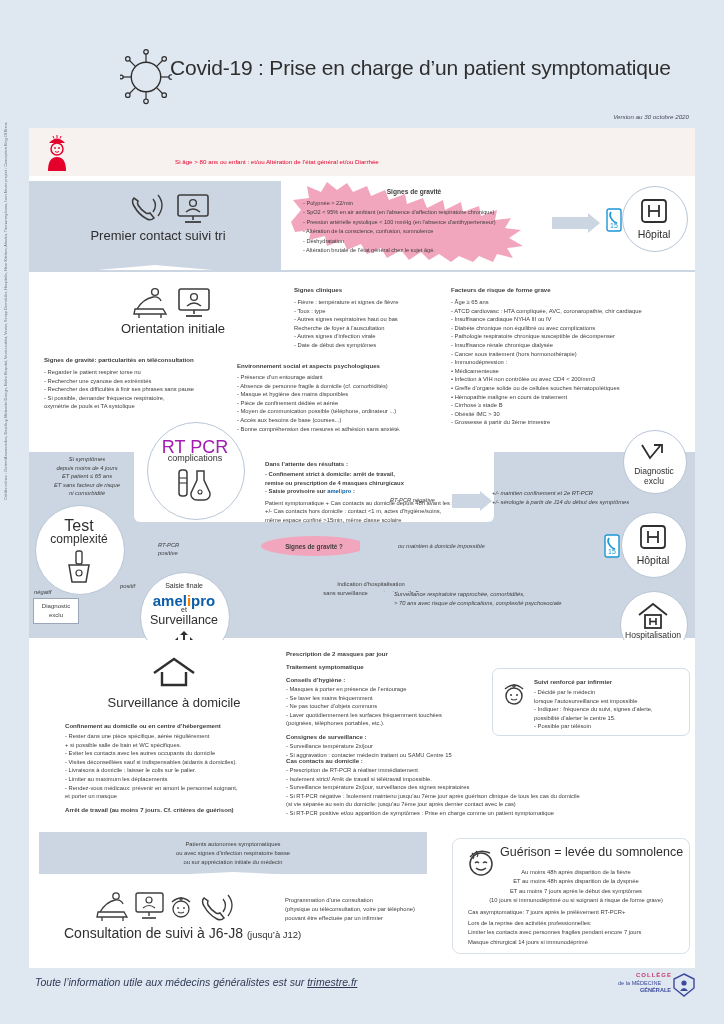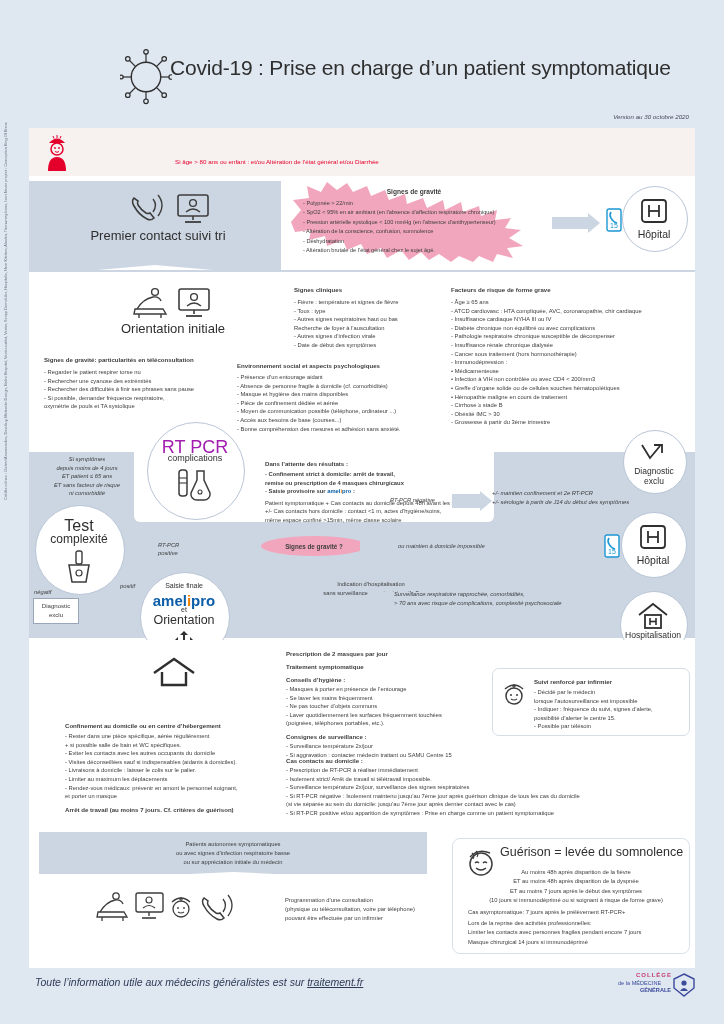--- a/index.html
+++ b/index.html
@@ -436,21 +436,21 @@
     <line x1="9" y1="7" x2="9" y2="19" stroke="#2f2f2f" stroke-width="1.8"></line>
     <line x1="19" y1="7" x2="19" y2="19" stroke="#2f2f2f" stroke-width="1.8"></line>
     <line x1="9" y1="13" x2="19" y2="13" stroke="#2f2f2f" stroke-width="1.8"></line>
   </svg>
   <div class="circ-label" style="left:621px;top:554px;width:64px;">Hôpital</div>
 
   <div class="circle orient-circle"></div>
   <div class="orient-t1">Saisie finale</div>
   <div class="orient-amel">amel<span style="color:#f08000;">i</span>pro</div>
   <div class="orient-et">et</div>
-  <div class="orient-t2">Orientation</div>
+  <div class="orient-t2">Surveillance</div>
   <svg style="position:absolute;left:173px;top:630px;width:22px;height:22px;" viewBox="0 0 22 22">
     <path d="M11 1 l4 4 h-8 z M11 21 l-4 -4 h8 z M1 11 l4 -4 v8 z M21 11 l-4 4 v-8 z" fill="#2f2f2f"></path>
     <line x1="11" y1="3" x2="11" y2="19" stroke="#2f2f2f" stroke-width="2"></line>
     <line x1="3" y1="11" x2="19" y2="11" stroke="#2f2f2f" stroke-width="2"></line>
   </svg>
 
   <div class="txt" style="position:absolute;left:256px;top:580px;width:230px;text-align:center;">
     <div>Indication d’hospitalisation</div>
     <div>sans surveillance en soins intensifs ?</div>
   </div>
@@ -471,20 +471,21 @@
   <div class="circ-label" style="left:614px;top:630px;width:78px;font-size:8.6px;line-height:10px;">
     <div>Hospitalisation</div>
     <div>à domicile</div>
   </div>
 
   <div class="whitecard sec4-white"></div>
   <svg class="sec4-house" viewBox="0 0 44 30">
     <path d="M2 16 L22 2 L42 16" fill="none" stroke="#2f2f2f" stroke-width="2.4"></path>
     <path d="M10 15 v13 h24 v-13" fill="none" stroke="#2f2f2f" stroke-width="2.4"></path>
   </svg>
+  <div class="sec4-label">Surveillance à domicile</div>
 
   <div style="position:absolute;left:65px;top:722px;width:245px;">
     <div class="h-sub">Confinement au domicile ou en centre d’hébergement</div>
     <div class="txt" style="margin-top:3px;">
       <div>- Rester dans une pièce spécifique, aérée régulièrement</div>
       <div>  + si possible salle de bain et WC spécifiques.</div>
       <div>- Eviter les contacts avec les autres occupants du domicile</div>
       <div>- Visites déconseillées sauf si indispensables (aidants à domiciles).</div>
       <div>- Livraisons à domicile : laisser le colis sur le palier.</div>
       <div>- Limiter au maximum les déplacements</div>
@@ -576,20 +577,24 @@
       <circle cx="82" cy="18" r="0.9" fill="#3d3d3d"></circle>
         <circle cx="88" cy="18" r="0.9" fill="#3d3d3d"></circle>
       <path d="M82 22 q3 2 6 0" fill="none" stroke="#3d3d3d" stroke-width="1.1"></path>
     </g>
     <g>
       <path d="M108 8 q-3 3 0 8 q5 9 13 13 q4 2 7 -1 l-4 -5 q-2 1 -4 0 q-5 -3 -8 -8 q-1 -2 0 -4 z" fill="none" stroke="#3d3d3d" stroke-width="1.5"></path>
       <path d="M127 9 q5 6 0 13" fill="none" stroke="#3d3d3d" stroke-width="1.3"></path>
       <path d="M132 5 q8 10 0 21" fill="none" stroke="#3d3d3d" stroke-width="1.3"></path>
     </g>
   </svg>
+  <div class="sec5-label">
+    <span>Consultation de suivi à J6-J8</span>
+    <span class="small">(jusqu’à J12)</span>
+  </div>
   <div class="txt" style="position:absolute;left:285px;top:896px;width:250px;line-height:9px;">
     <div>Programmation d’une consultation</div>
     <div>(physique ou téléconsultation, voire par téléphone)</div>
     <div>pouvant être effectuée par un infirmier</div>
   </div>
 
   <div class="guerison-box"></div>
   <svg style="position:absolute;left:464px;top:845px;width:34px;height:34px;" viewBox="0 0 34 34">
     <circle cx="17" cy="19" r="11" fill="none" stroke="#3d3d3d" stroke-width="1.5"></circle>
     <path d="M6 12 q8 -9 20 -4" fill="none" stroke="#3d3d3d" stroke-width="1.4"></path>
@@ -606,21 +611,21 @@
     <div style="text-align:center;">ET au moins 7 jours après le début des symptômes</div>
     <div style="text-align:center;">(10 jours si immunodéprimé ou si soignant à risque de forme grave)</div>
     <div style="margin-top:2px;">Cas asymptomatique: 7 jours après le prélèvement RT-PCR+</div>
     <div style="margin-top:2px;">Lors de la reprise des activités professionnelles:</div>
     <div>Limiter les contacts avec personnes fragiles pendant encore 7 jours</div>
     <div>Masque chirurgical 14 jours si immunodéprimé</div>
   </div>
 
   <div class="footer-band"></div>
   <div class="footer-text">
-    <span>Toute l’information utile aux médecins généralistes est sur </span><u>traitement.fr</u>
+    <span>Toute l’information utile aux médecins généralistes est sur </span><u>trimestre.fr</u>
   </div>
   <div class="logo">
     <div class="l1">COLLÈGE</div>
     <div class="l2">de la MÉDECINE</div>
     <div class="l3">GÉNÉRALE</div>
     <svg style="position:absolute;right:0;top:1px;width:24px;height:24px;" viewBox="0 0 24 24">
       <path d="M12 1 L22 6 v9 L12 23 L2 15 V6 z" fill="none" stroke="#3c4a9c" stroke-width="1.4"></path>
       <circle cx="12" cy="10" r="2.6" fill="#3c4a9c"></circle>
       <path d="M8 18 q4 -6 8 0" fill="#3c4a9c"></path>
     </svg>

